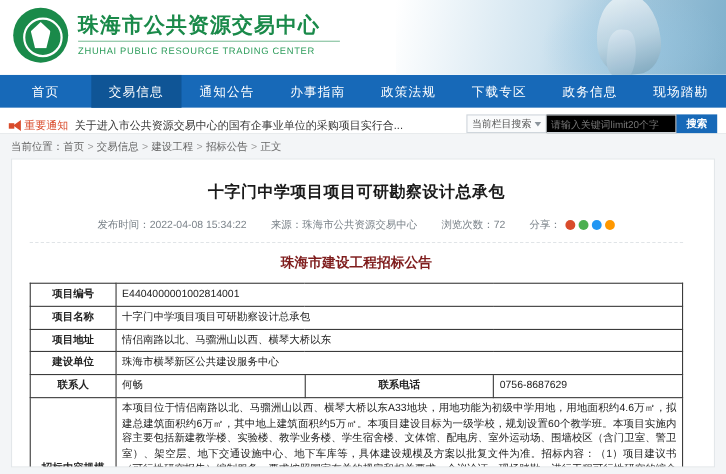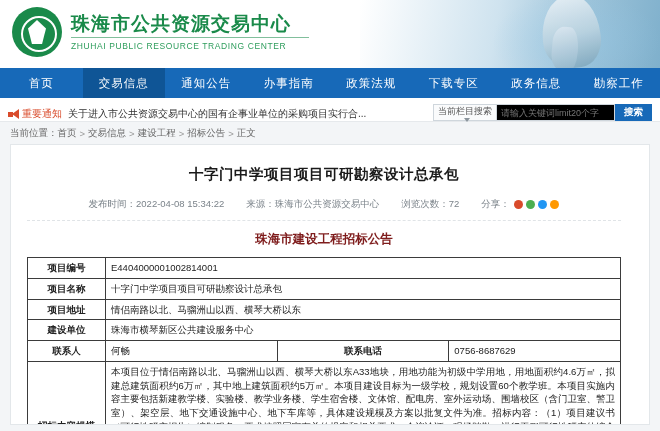--- a/index.html
+++ b/index.html
@@ -178,21 +178,20 @@
   .search-scope {
     border: 1px solid #cfd6dc;
     background: #fafbfc;
     height: 17px;
     display: flex;
     align-items: center;
     padding: 0 4px;
     font-size: 9px;
     color: #555;
     white-space: nowrap;
-    flex-direction: column;
   }
   .caret {
     width: 0; height: 0;
     margin-left: 3px;
     border-left: 3px solid transparent;
     border-right: 3px solid transparent;
     border-top: 4px solid #8b949c;
   }
   .search-input {
     border: 1px solid #cfd6dc;
@@ -335,21 +334,21 @@
   </div>
 
   <div class="nav">
     <div class="nav-item">首页</div>
     <div class="nav-item active">交易信息</div>
     <div class="nav-item">通知公告</div>
     <div class="nav-item">办事指南</div>
     <div class="nav-item">政策法规</div>
     <div class="nav-item">下载专区</div>
     <div class="nav-item">政务信息</div>
-    <div class="nav-item">勘察工作</div>
+    <div class="nav-item">现场踏勘</div>
   </div>
 
   <div class="notice">
     <span class="notice-badge">
       <span class="speaker-icon"></span>
       <span>重要通知</span>
     </span>
     <span class="notice-text">关于进入市公共资源交易中心的国有企事业单位的采购项目实行合...</span>
     <span class="search-box">
       <span class="search-scope">

